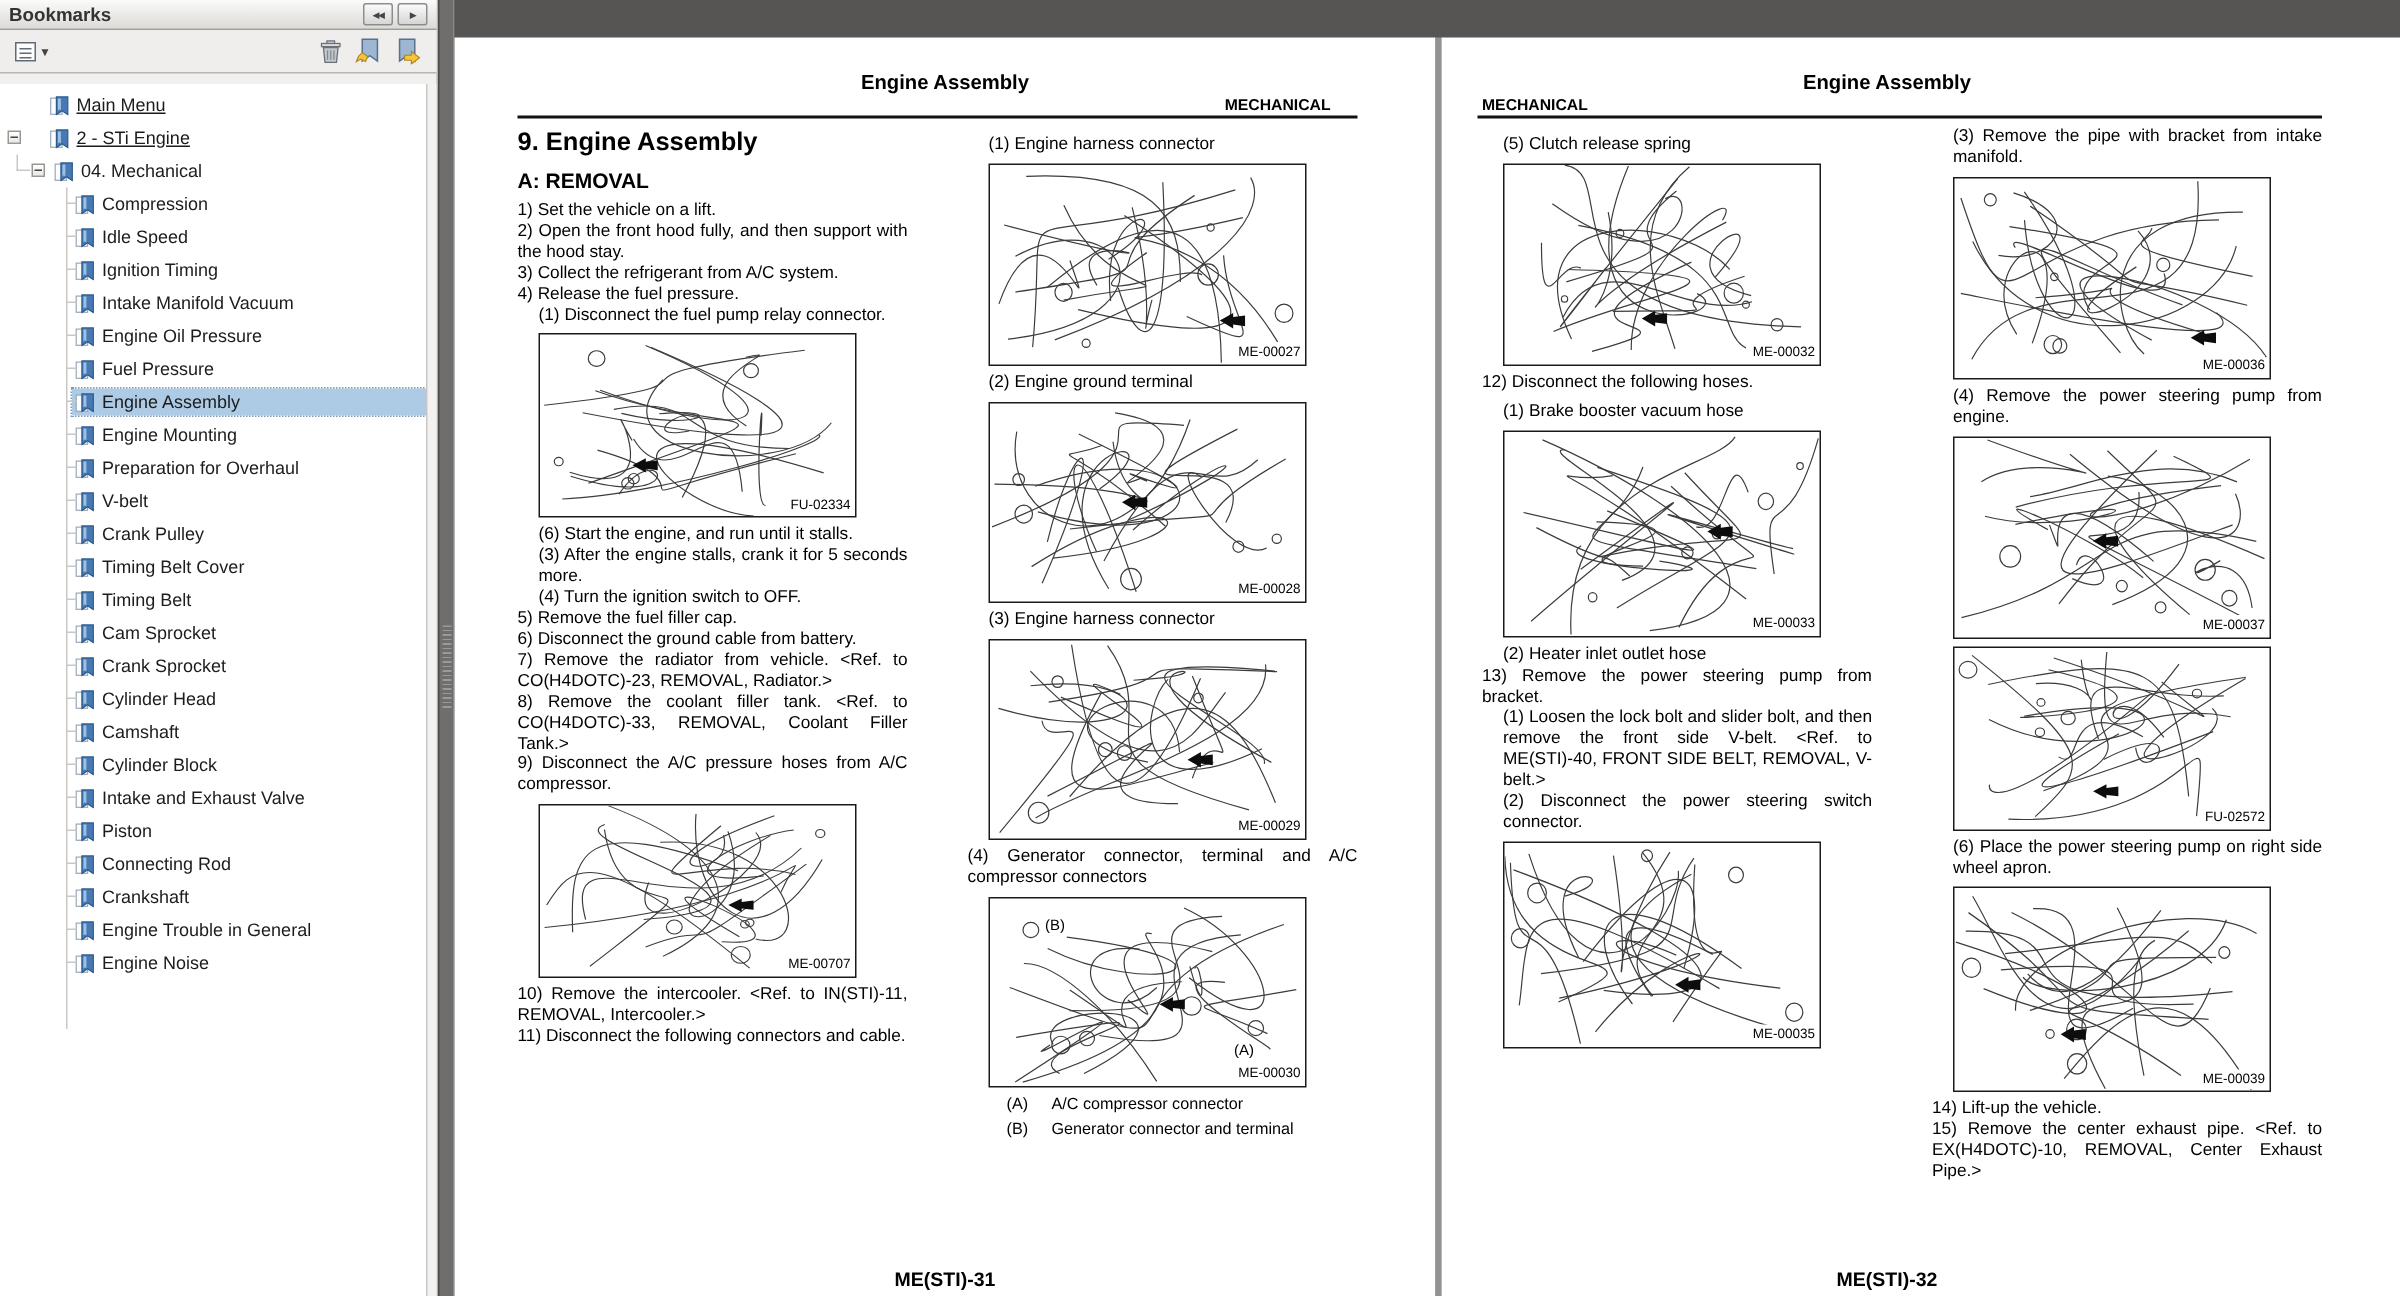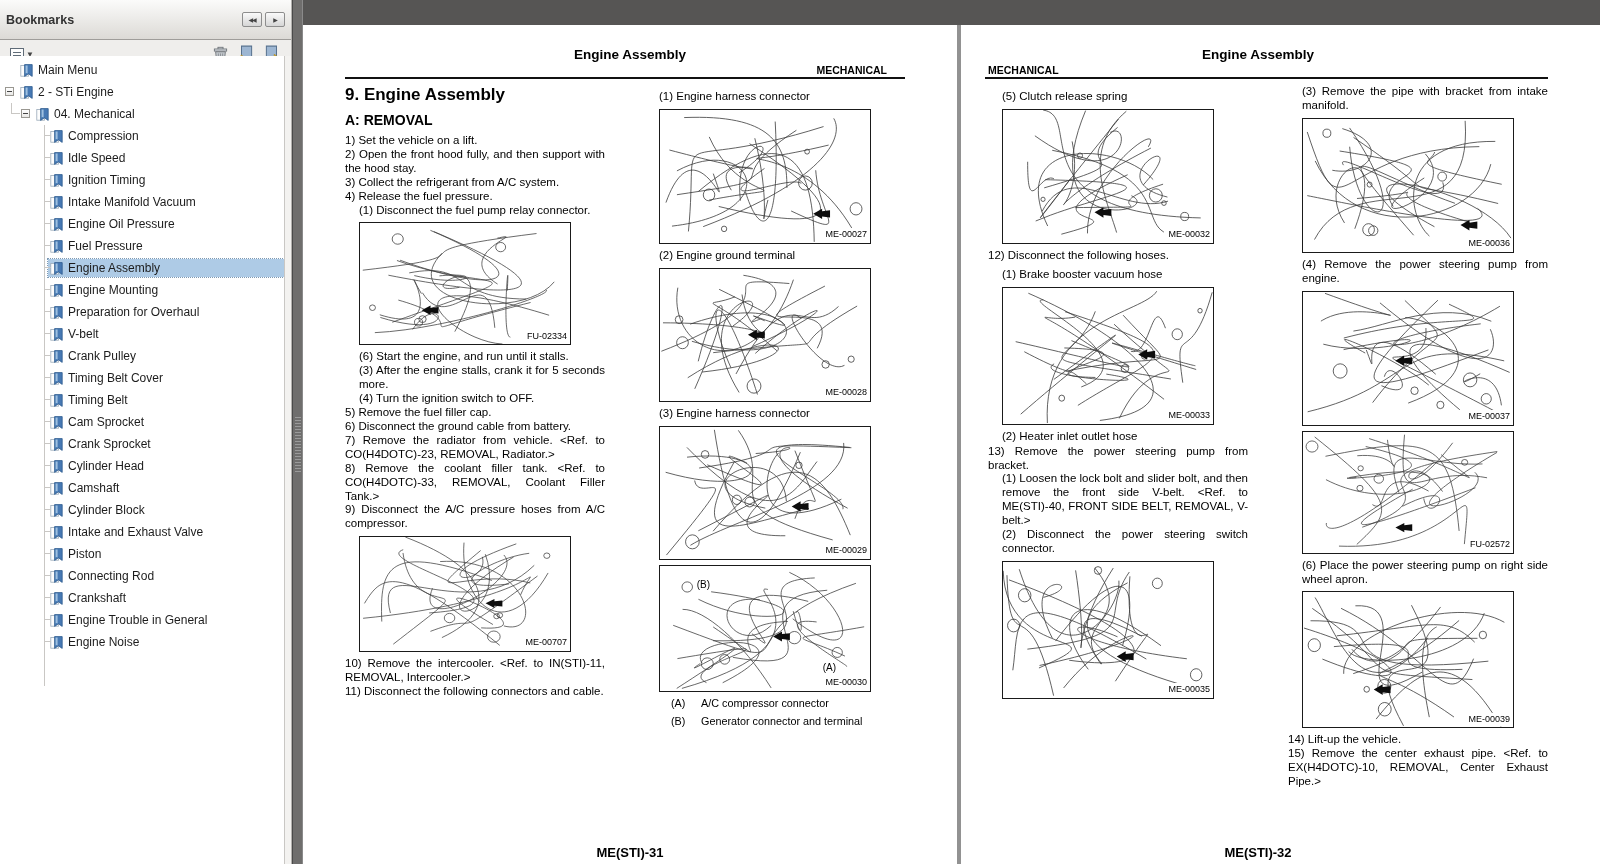--- a/index.html
+++ b/index.html
@@ -2,21 +2,21 @@
 <html><head>
 <meta charset="utf-8">
 <style>
   * { box-sizing: border-box; margin: 0; padding: 0; }
   html,body { width:1600px; height:864px; overflow:hidden; background:#565554;
               font-family:"Liberation Sans", sans-serif; }
 
   
   #bookmarks-panel { position:absolute; left:0; top:0; width:292px; height:864px;
                      background:#f1f0ee; border-right:1px solid #b3b1ae; }
-  .bm-header { height:40px; display:flex; align-items:center; padding:0 6px;
+  .bm-header { height:20px; display:flex; align-items:center; padding:0 6px;
                background:linear-gradient(#fbfbfa,#dcdad6); border-bottom:1px solid #9f9d9a; }
   .bm-title { font-size:12.5px; font-weight:bold; color:#333; flex:1; }
   .hdr-btn { width:20px; height:15px; margin-left:3px; border:1px solid #8d8d8d; border-radius:2px;
              background:linear-gradient(#fafafa,#d6d6d6); font-size:6px; color:#444;
              display:flex; align-items:center; justify-content:center; letter-spacing:-1px; cursor:pointer; }
   .bm-toolbar { height:29px; display:flex; align-items:center; padding:0 6px;
                 background:#efeeec; border-bottom:1px solid #b8b6b3; }
   .tool-btn { height:22px; display:flex; align-items:center; justify-content:center;
               padding:0 3px; border:1px solid transparent; border-radius:2px; cursor:pointer; }
   .tool-btn svg { display:block; }
@@ -24,21 +24,21 @@
   .listico { width:14px; height:13px; border:1px solid #5f6b77; background:#fdfdfd; position:relative; }
   .listico i { position:absolute; left:2px; right:2px; height:1px; background:#5f6b77; display:block; }
   .listico i:nth-child(1){top:3px} .listico i:nth-child(2){top:6px} .listico i:nth-child(3){top:9px}
   .tool-spacer { flex:1; }
 
   #bm-tree { position:absolute; left:0; top:56px; right:7px; bottom:0; background:#fff;
              overflow:hidden; padding-top:3px; font-size:12px; color:#1c1c1c; }
   #bm-scrollstrip { position:absolute; right:0; top:56px; bottom:0; width:7px;
                     background:#f3f2f0; border-left:1px solid #c9c7c4; }
   .bm-row { position:relative; height:22px; display:flex; align-items:center; white-space:nowrap; cursor:pointer; }
-  .bm-row.lv0 { padding-left:18px; }
+  .bm-row.lv0 { padding-left:31px;text-decoration:underline; }
   .bm-row.lv1 { padding-left:34px; }
   .bm-row.lv2 { padding-left:48px; }
   .row-c { display:flex; align-items:center; flex:1; padding:2px 3px 2px 2px; }
   .bm-row.selected .row-c { background:#aecbe6; outline:1px dotted #7e99b3; }
   .bm-ico { width:13px; height:13px; margin-right:5px; flex:0 0 13px; }
   .expander { position:absolute; top:6px; width:9px; height:9px; border:1px solid #999791;
               background:linear-gradient(#fff,#e9e8e6); }
   .expander::before { content:""; position:absolute; left:1px; right:1px; top:3px; height:1px; background:#444; }
   .bm-row.lv0 .expander { left:5px; }
   .bm-row.lv1 .expander { left:21px; }
@@ -572,20 +572,21 @@
             <path d="M87.7 35.4 C 18.2 4.4, 181.3 94.6, 47.7 37.2" fill="none" stroke="#3c3c3c" stroke-width="0.8"></path>
             <circle cx="140.3" cy="37.7" r="3.2" fill="none" stroke="#3c3c3c" stroke-width="0.8"></circle>
             <circle cx="45.5" cy="27.0" r="3.8" fill="none" stroke="#3c3c3c" stroke-width="0.8"></circle>
             <circle cx="32.7" cy="113.1" r="6.9" fill="none" stroke="#3c3c3c" stroke-width="0.8"></circle>
             <circle cx="77.6" cy="71.7" r="4.6" fill="none" stroke="#3c3c3c" stroke-width="0.8"></circle>
             <circle cx="90.5" cy="73.9" r="4.8" fill="none" stroke="#3c3c3c" stroke-width="0.8"></circle>
             <path d="M132.94722826685756 78.22653095470741 l9 -5 v2.6 l8 -1 v7 l-8 -1 v2.6 z" fill="#0d0d0d"></path>
           </svg>
           <span class="figcode">ME-00029</span>
         </div>
+        <div class="p">(4) Generator connector, terminal and A/C compressor connectors</div>
         <div class="figbox" style="height: 127px;">
           <svg viewBox="0 0 212 130" preserveAspectRatio="none" class="art">
             <path d="M40.4 101.6 C 3.9 126.3, 153.4 36.6, 16.9 127.3" fill="none" stroke="#3c3c3c" stroke-width="0.8"></path>
             <path d="M158.1 58.2 C 98.7 50.5, 195.5 106.5, 188.1 104.2" fill="none" stroke="#3c3c3c" stroke-width="0.8"></path>
             <path d="M63.3 121.4 C 163.8 68.7, 23.5 70.1, 42.5 101.2" fill="none" stroke="#3c3c3c" stroke-width="0.8"></path>
             <path d="M22.8 45.1 C 45.1 44.7, 83.4 79.5, 112.2 126.8" fill="none" stroke="#3c3c3c" stroke-width="0.8"></path>
             <path d="M73.6 95.0 C 196.3 117.1, 61.9 33.6, 168.8 25.2" fill="none" stroke="#3c3c3c" stroke-width="0.8"></path>
             <path d="M53.7 63.4 C 139.0 123.0, 40.1 61.2, 129.0 57.7" fill="none" stroke="#3c3c3c" stroke-width="0.8"></path>
             <path d="M46.9 121.3 C 9.7 103.6, 175.8 68.8, 17.6 96.3" fill="none" stroke="#3c3c3c" stroke-width="0.8"></path>
             <path d="M38.8 34.6 C 107.2 69.8, 186.8 44.9, 51.6 26.8" fill="none" stroke="#3c3c3c" stroke-width="0.8"></path>

